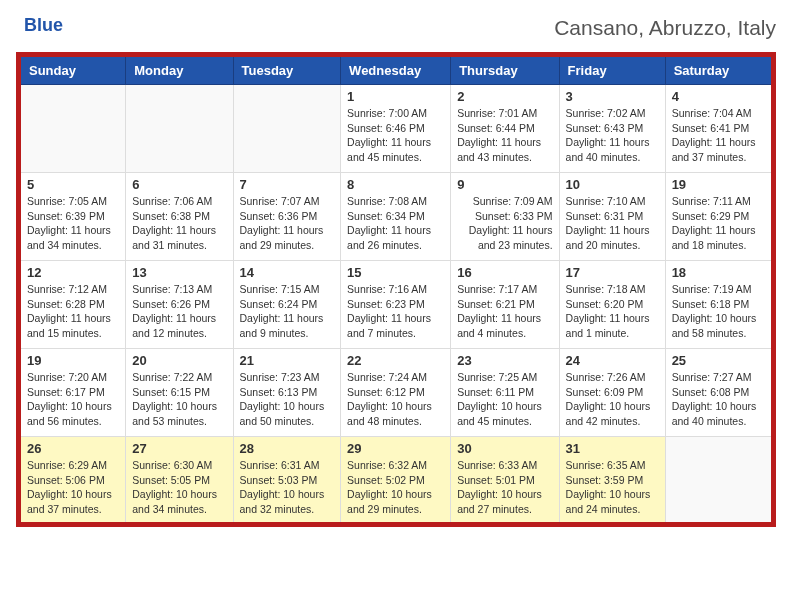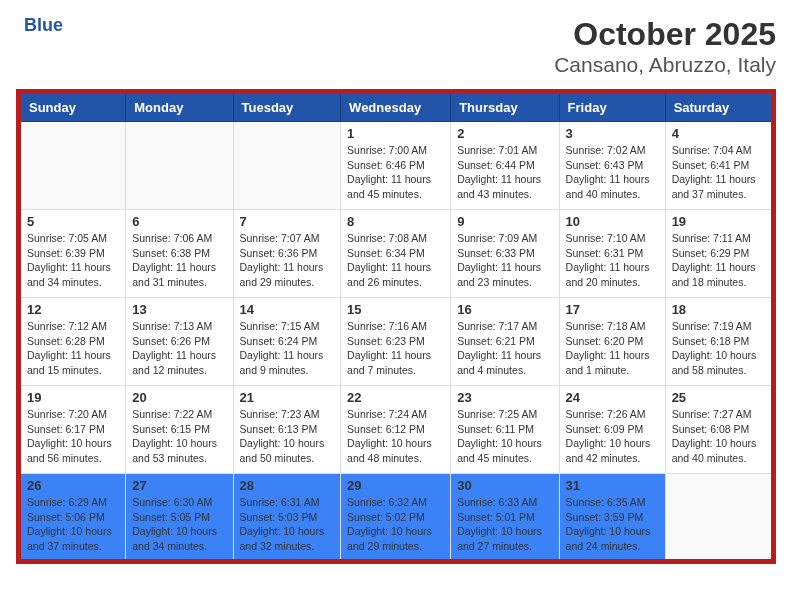--- a/index.html
+++ b/index.html
@@ -76,36 +76,35 @@
       display: block;
       margin-bottom: 2px;
     }
     .day-info {
       line-height: 1.4;
     }
     tr.week-row td {
       height: 88px;
     }
     .last-row td {
-      background: #3b82f6;
+      background: #fef9c3;
     }
   </style>
 </head>
 <body>
 
 <div class="header">
   <div class="logo">
     <div>
       <div class="logo-text">
         <span class="logo-blue">Blue</span>
       </div>
     </div>
   </div>
   <div class="title-block">
-    <div class="month-title">October 2025</div>
     <div class="location">Cansano, Abruzzo, Italy</div>
   </div>
 </div>
 
 <table class="calendar">
   <thead>
     <tr>
     <th>Sunday</th>
         <th>Monday</th>
         <th>Tuesday</th>
@@ -165,21 +164,21 @@
 Daylight: 11 hours and 29 minutes.</div>
         </td>
         <td>
           <span class="day-number">8</span>
           <div class="day-info" style="white-space: pre-line;">Sunrise: 7:08 AM
 Sunset: 6:34 PM
 Daylight: 11 hours and 26 minutes.</div>
         </td>
         <td>
           <span class="day-number">9</span>
-          <div class="day-info" style="white-space: pre-line;">Sunrise: 7:09 AM
+          <div class="day-info" style="white-space: pre-line; text-align: right;">Sunrise: 7:09 AM
 Sunset: 6:33 PM
 Daylight: 11 hours and 23 minutes.</div>
         </td>
         <td>
           <span class="day-number">10</span>
           <div class="day-info" style="white-space: pre-line;">Sunrise: 7:10 AM
 Sunset: 6:31 PM
 Daylight: 11 hours and 20 minutes.</div>
         </td>
         <td>

